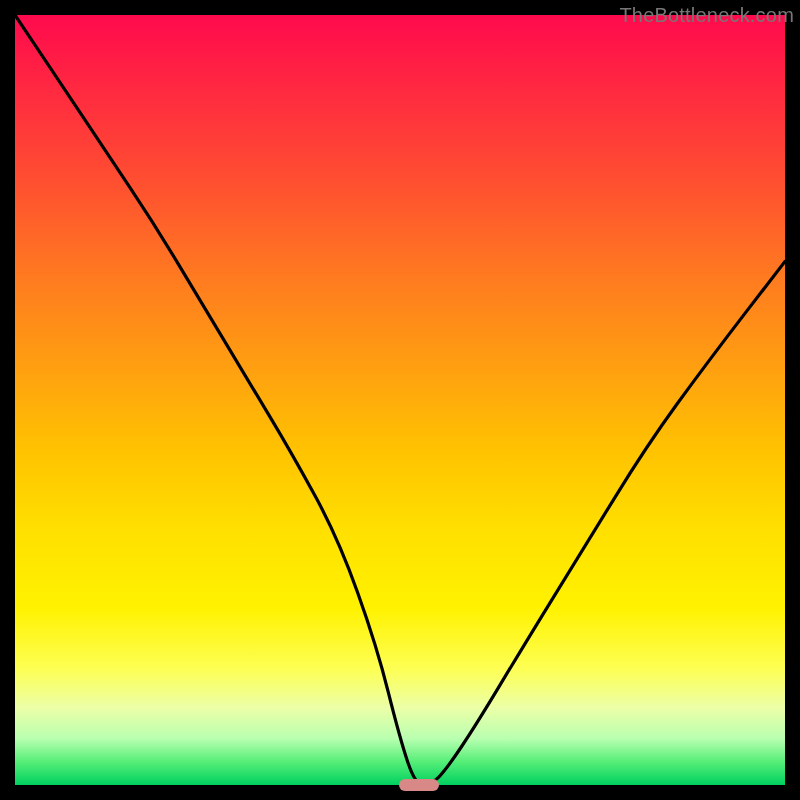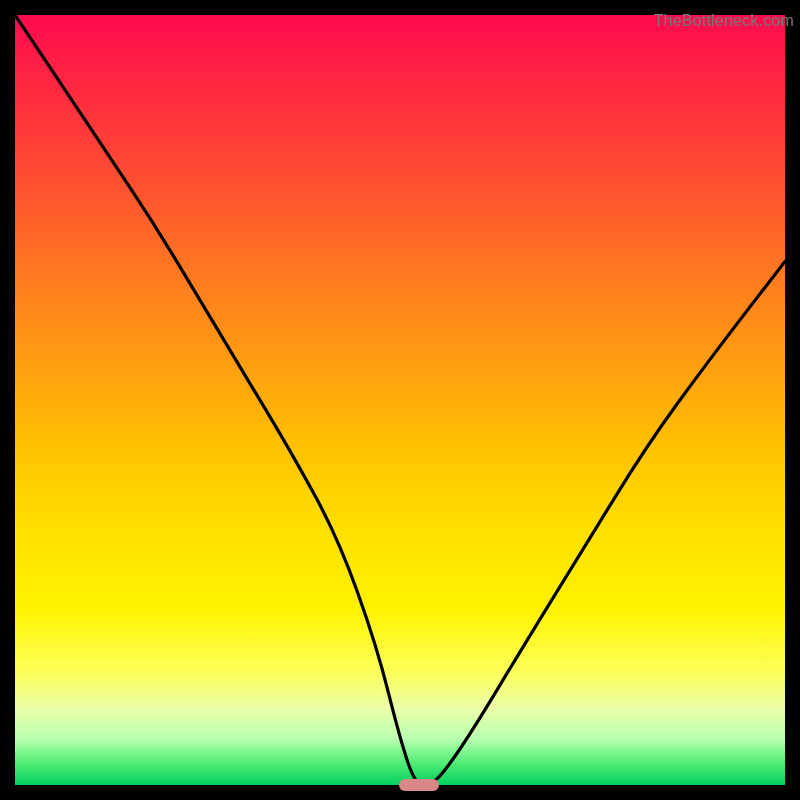--- a/index.html
+++ b/index.html
@@ -53,24 +53,24 @@
   .marker {
     position: absolute;
     width: 40px;
     height: 12px;
     border-radius: 6px;
     background: #d98888;
     transform: translate(-50%, -50%);
   }
   .watermark {
     position: absolute;
-    top: 12px;
+    top: 4px;
     right: 6px;
     color: #777;
-    font-size: 16px;
+    font-size: 20px;
     letter-spacing: 0.2px;
     user-select: none;
   }
 </style>
 </head>
 <body>
 
 <div class="stage">
   <div class="plot">
     <svg class="curve" viewBox="0 0 770 770" preserveAspectRatio="none">

